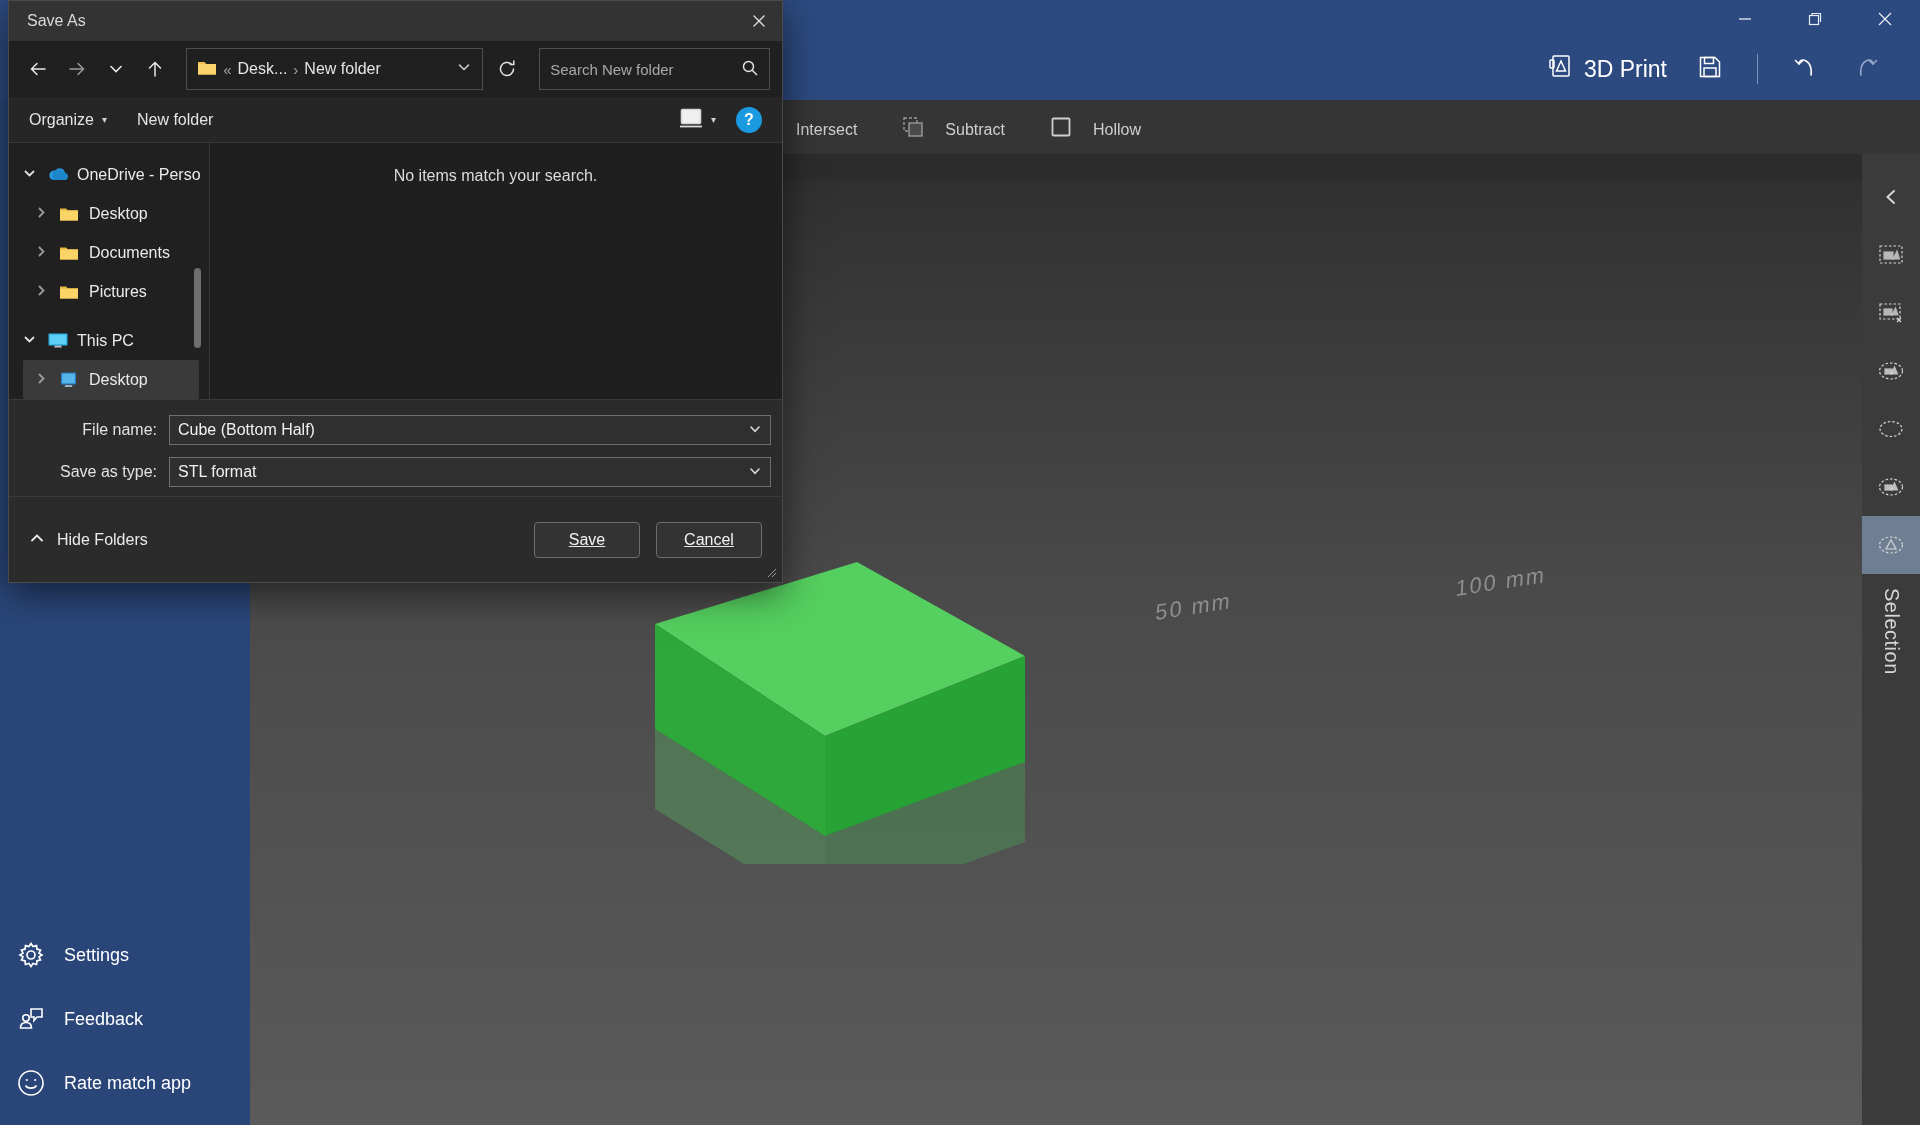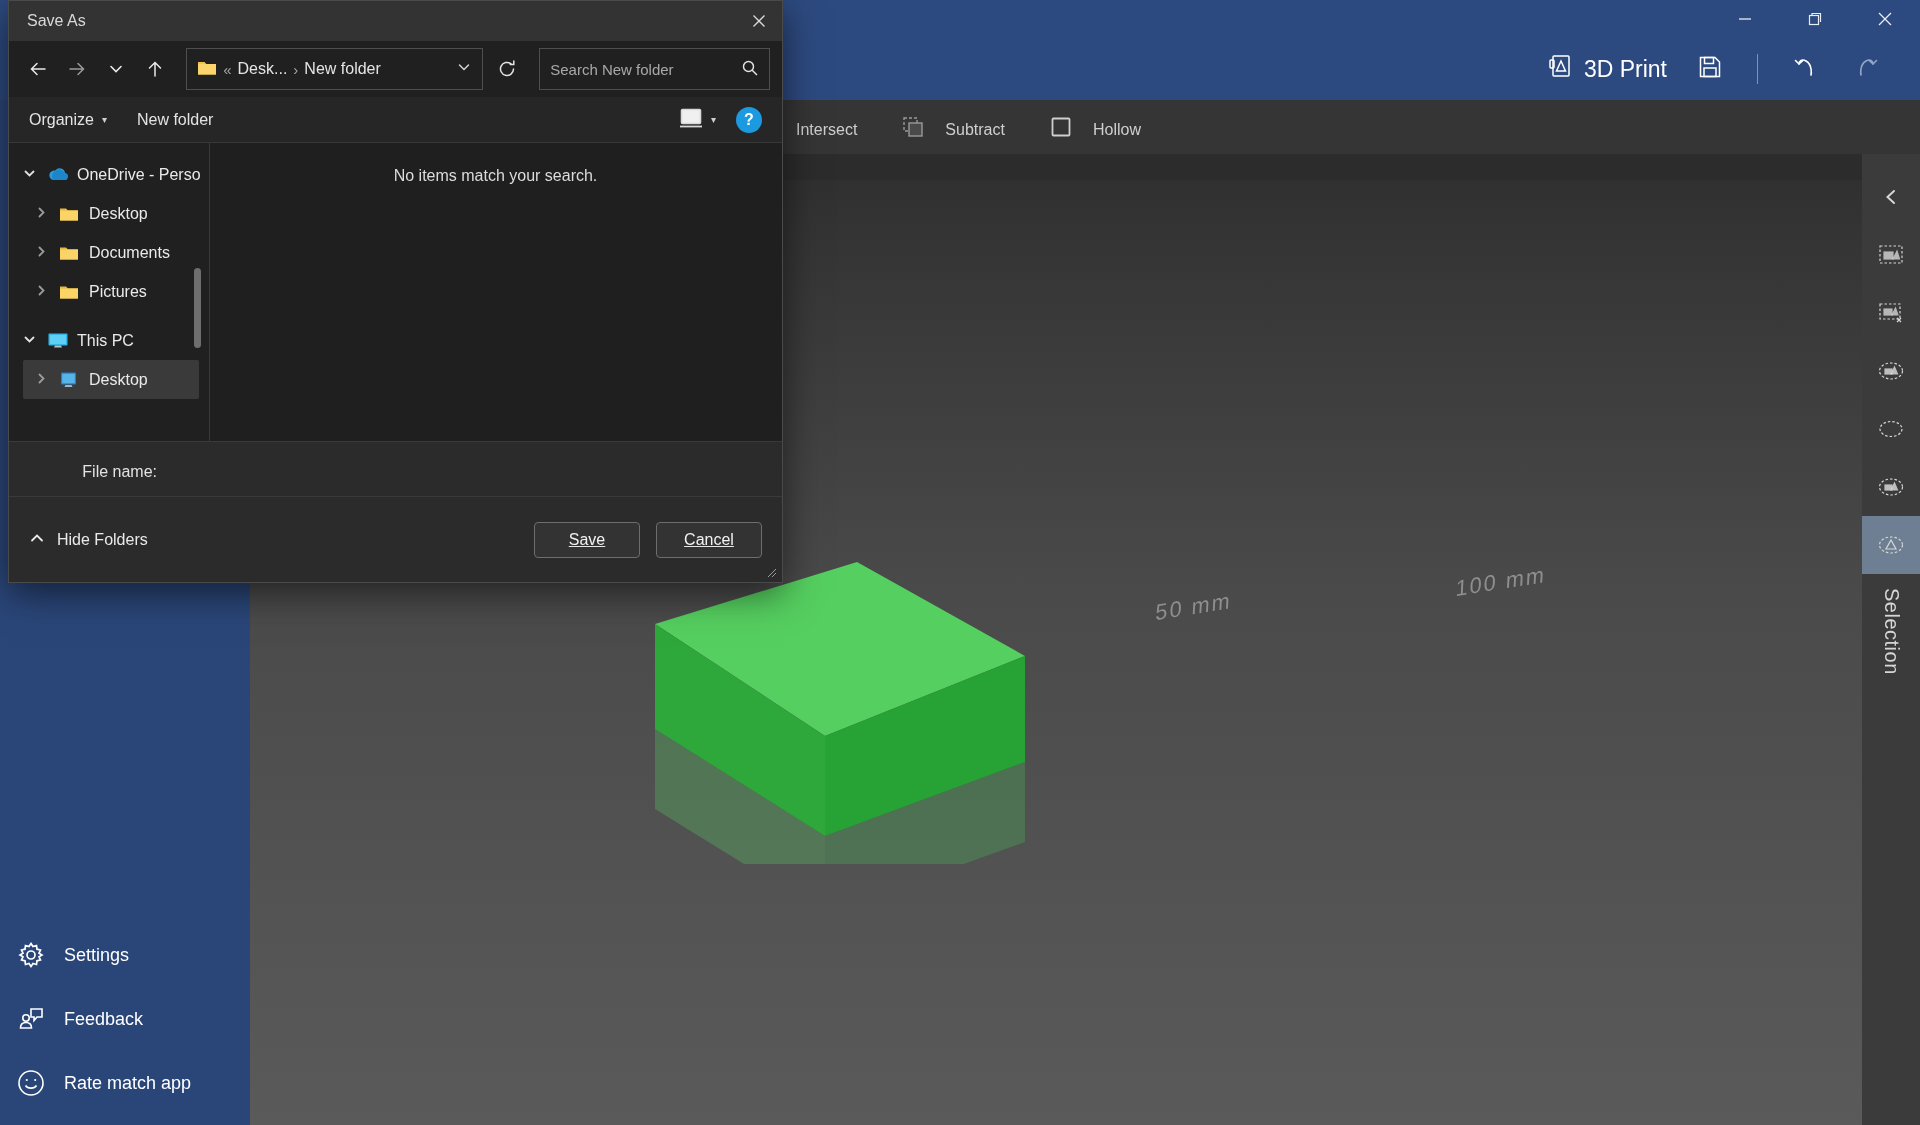--- a/index.html
+++ b/index.html
@@ -631,20 +631,39 @@
       <div class="tree-divider"></div>
 
       <div class="filelist">
         <div class="empty-msg">No items match your search.</div>
       </div>
     </div>
 
     <div class="dlg-fields">
       <div class="field-row">
         <div class="field-label">File name:</div>
+        <div class="combo">
+          <span>Cube (Bottom Half)</span>
+          <span class="combo-chev">
+            <svg width="14" height="14" viewBox="0 0 14 14" fill="none" stroke="currentColor" stroke-width="1.5" stroke-linecap="round">
+                <path d="M3 5 L7 9.3 L11 5"></path>
+              </svg>
+          </span>
+        </div>
+      </div>
+      <div class="field-row">
+        <div class="field-label">Save as type:</div>
+        <div class="combo">
+          <span>STL format</span>
+          <span class="combo-chev">
+            <svg width="14" height="14" viewBox="0 0 14 14" fill="none" stroke="currentColor" stroke-width="1.5" stroke-linecap="round">
+                <path d="M3 5 L7 9.3 L11 5"></path>
+              </svg>
+          </span>
+        </div>
       </div>
     </div>
 
     <div class="dlg-footer">
       <div class="hide-folders">
         <span>
           <svg width="16" height="16" viewBox="0 0 16 16" fill="none" stroke="currentColor" stroke-width="1.8" stroke-linecap="round">
               <path d="M3 10.5 L8 5.5 L13 10.5"></path>
             </svg>
         </span>

